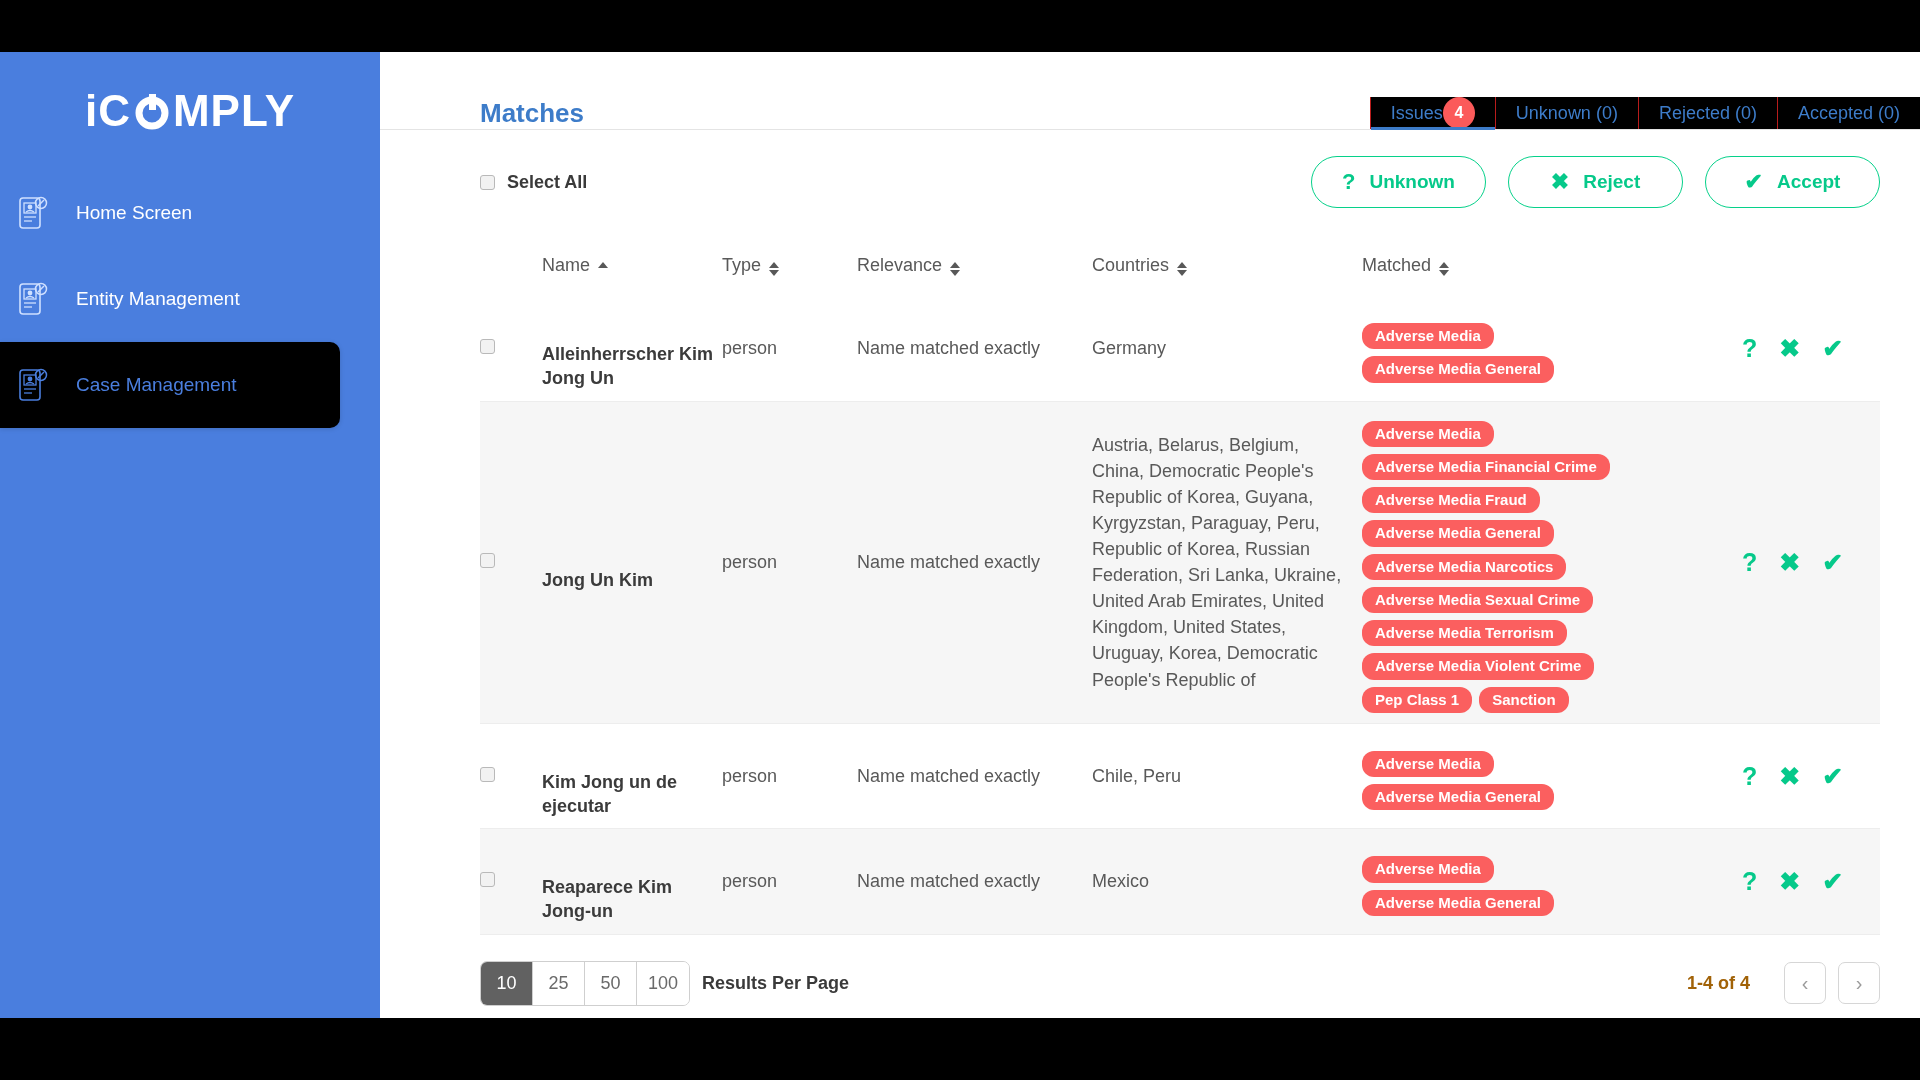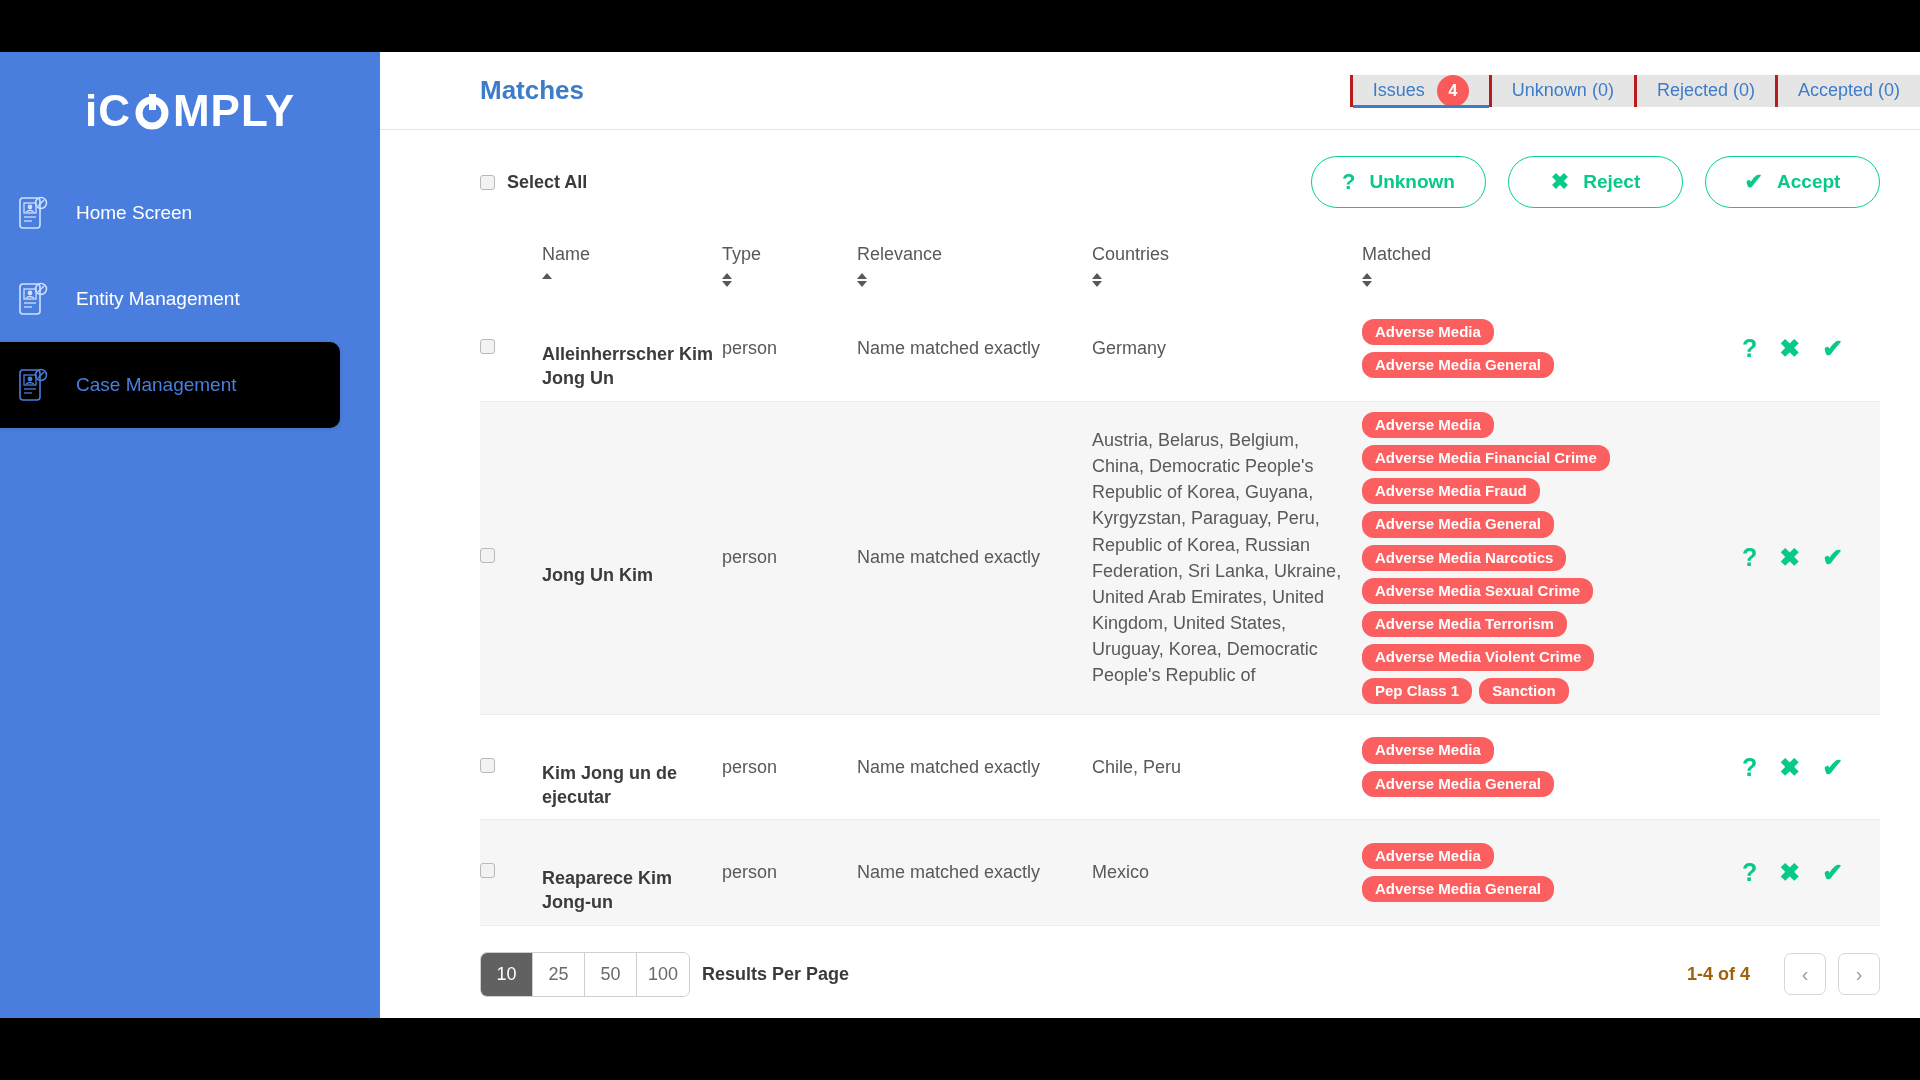--- a/index.html
+++ b/index.html
@@ -65,38 +65,38 @@
   .main {
     flex: 1 1 auto;
     height: 966px;
     background: #ffffff;
     position: relative;
   }
 
   
   .topbar {
     height: 78px;
-    display: flex; align-items: center;
+    display: flex; align-items: flex-end;
     border-bottom: 1px solid #e4e4e4;
     position: relative;
   }
   .page-title {
     color: #3d7cc9;
     font-size: 26px;
     font-weight: bold;
     padding-left: 100px;
     display: flex; align-items: center;
     flex: 1 1 auto;
   }
   .tabs { display: flex; align-items: stretch; }
   .tab {
-    background: #e5e5e5;
-    border-left: 3px solid #b91c1c;
+    background: #000000;
+    border-left: 1px solid #b91c1c;
     padding: 0 20px;
-    display: flex; align-items: center; gap: 12px;
+    display: flex; align-items: center; 
     color: #3d7cc9;
     font-size: 18px;
     cursor: pointer;
     position: relative;
   }
   .tab.active::after {
     content: "";
     position: absolute; left: 0; right: 0; bottom: -1px;
     height: 3px; background: #3d7cc9;
   }
@@ -148,38 +148,38 @@
     height: 62px;
     color: #595959; font-size: 18px;
   }
   .c-chk   { flex: 0 0 62px; }
   .c-name  { flex: 0 0 180px; }
   .c-type  { flex: 0 0 135px; }
   .c-rel   { flex: 0 0 235px; }
   .c-cty   { flex: 0 0 270px; }
   .c-match { flex: 1 1 auto; }
   .c-act   { flex: 0 0 150px; }
-  .sorth { display: inline-flex; align-items: flex-start; gap: 8px; cursor: pointer; flex-direction: column; }
+  .sorth { display: inline-flex; align-items: flex-end; gap: 8px; cursor: pointer; }
   .carets { display:inline-flex; flex-direction: column; gap:2px; }
   .car { width:0;height:0;border-left:5px solid transparent;border-right:5px solid transparent; }
   .car.up { border-bottom:6px solid #585858; }
   .car.dn { border-top:6px solid #585858; }
   .car.hide { visibility: hidden; }
 
   .trow {
     display: flex; align-items: center;
     font-size: 18px; color: #595959;
     border-bottom: 1px solid #ededed;
     min-height: 86px;
     padding: 10px 0;
   }
   .trow.alt { background: #f6f6f6; }
   .rname { color: #3b3b3b; font-weight: bold; line-height: 1.32; margin-top: 37px; }
   .rcty  { line-height: 1.45; padding-right: 14px; }
-  .badges { display: flex; flex-wrap: wrap; gap: 7px; max-width: 270px; }
+  .badges { display: flex; flex-wrap: wrap; gap: 7px; max-width: 270px; margin-top: 9px; }
   .tag {
     background: #fb5f5f; color: #ffffff;
     border-radius: 12px;
     font-size: 15px; font-weight: 600;
     padding: 4px 13px 5px;
     white-space: nowrap;
     line-height: 1.15;
   }
   .rowacts {
     display: flex; align-items: center; gap: 22px;

